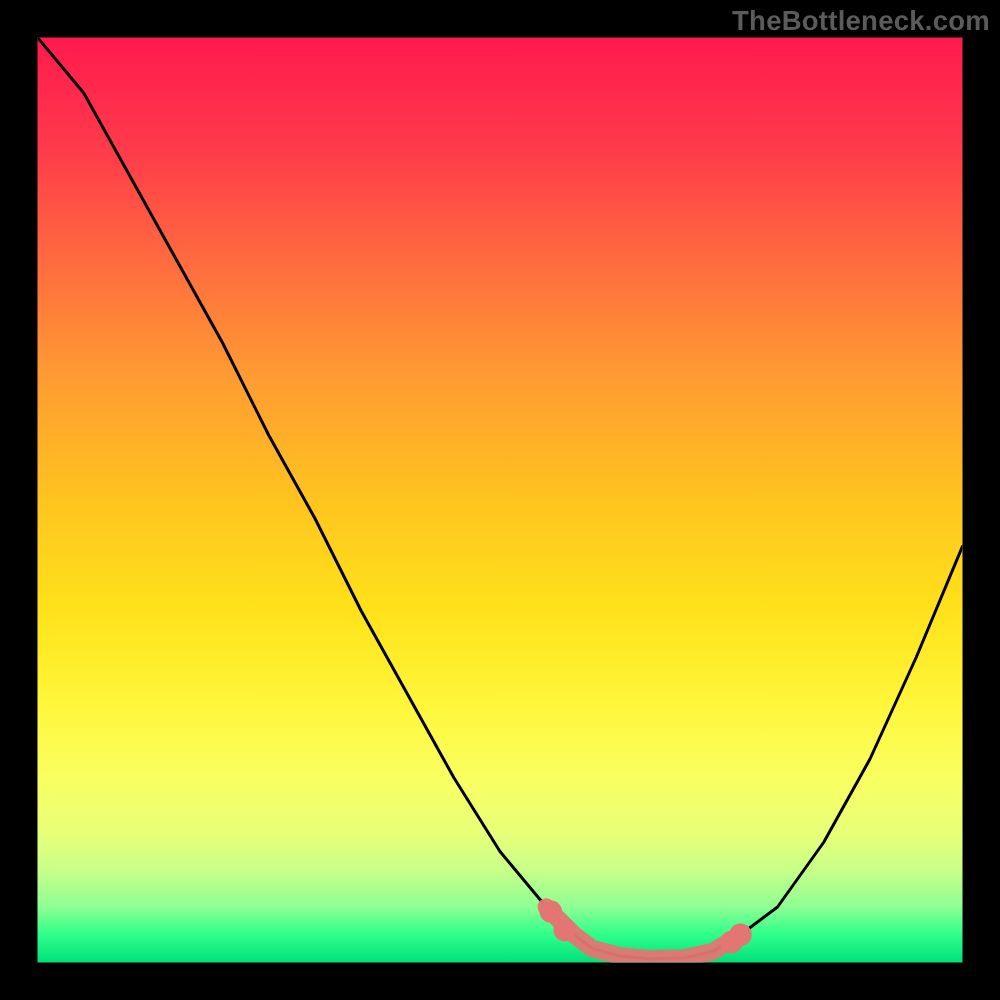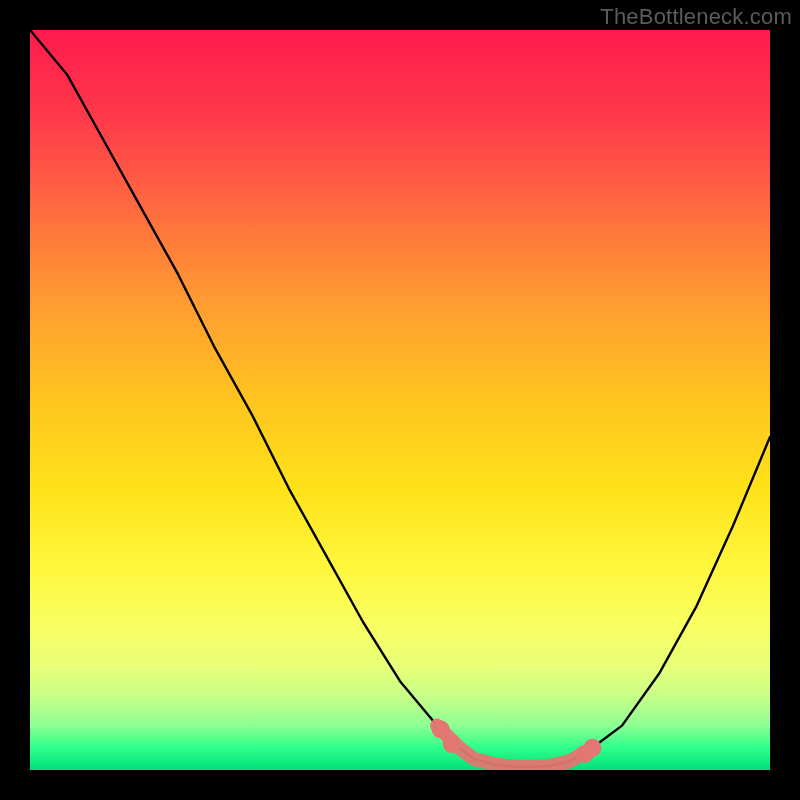--- a/index.html
+++ b/index.html
@@ -43,21 +43,21 @@
     position: absolute;
     inset: 0;
   }
   .watermark {
     position: absolute;
     top: 4px;
     right: 8px;
     color: #5b5b5b;
     font-size: 22px;
     letter-spacing: 0.2px;
-    font-weight: 400;
+    font-weight: 700;
     user-select: none;
   }
 </style>
 </head>
 <body>
 
 <div class="watermark">TheBottleneck.com</div>
 
 <div class="frame">
   <div class="plot-bg"></div>

